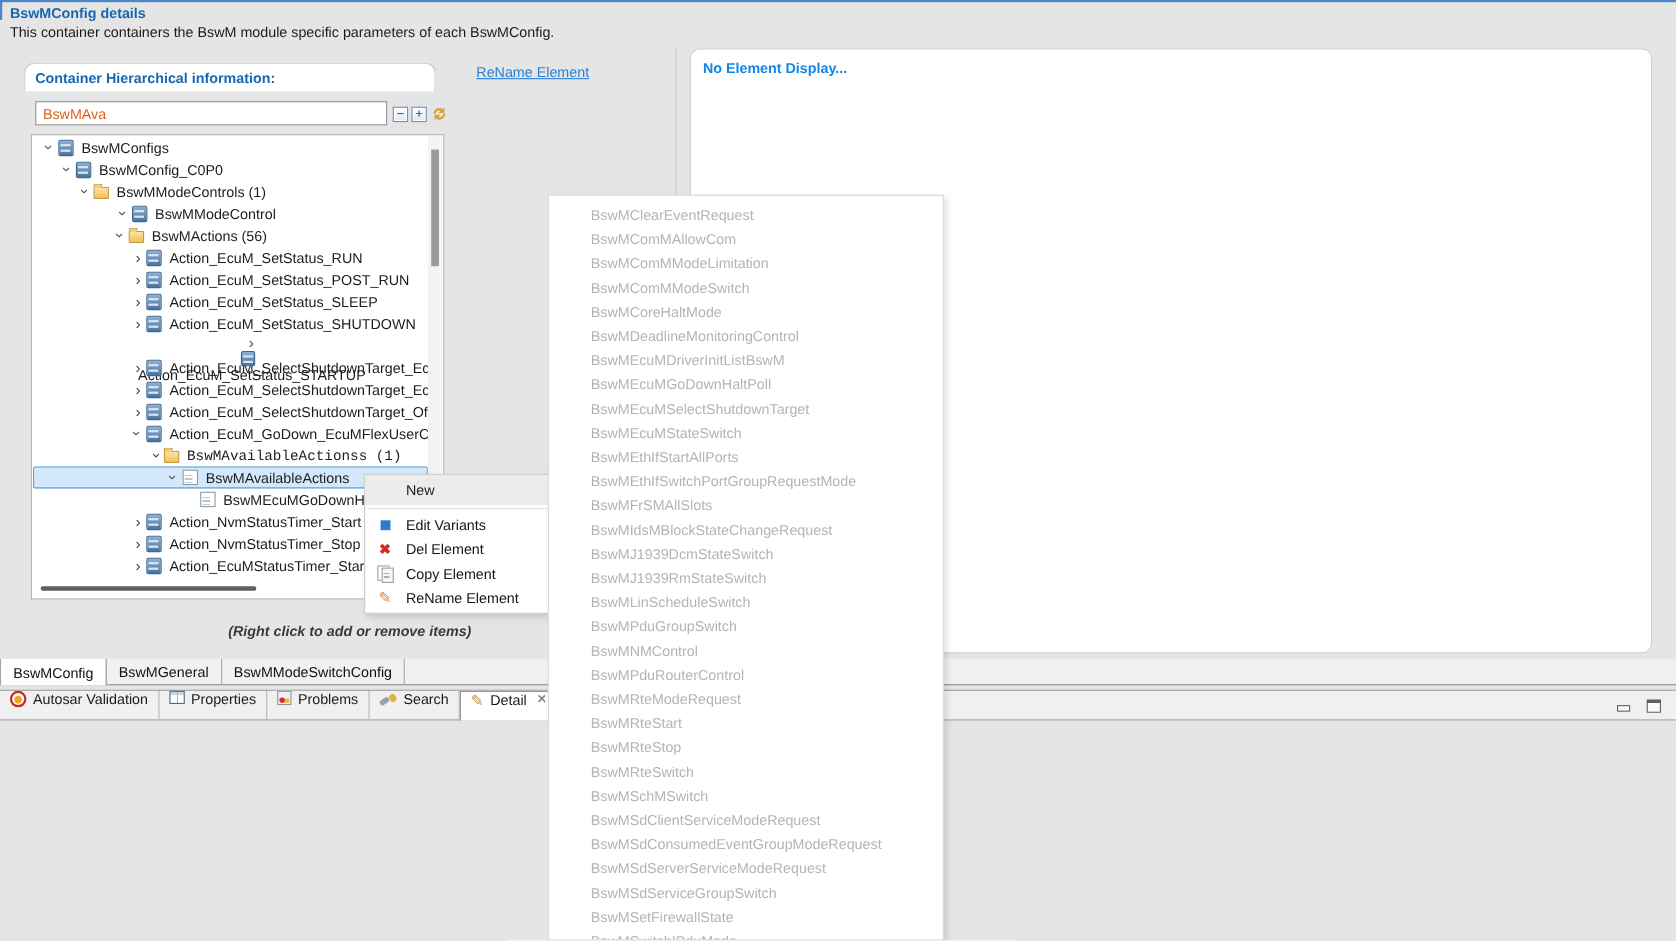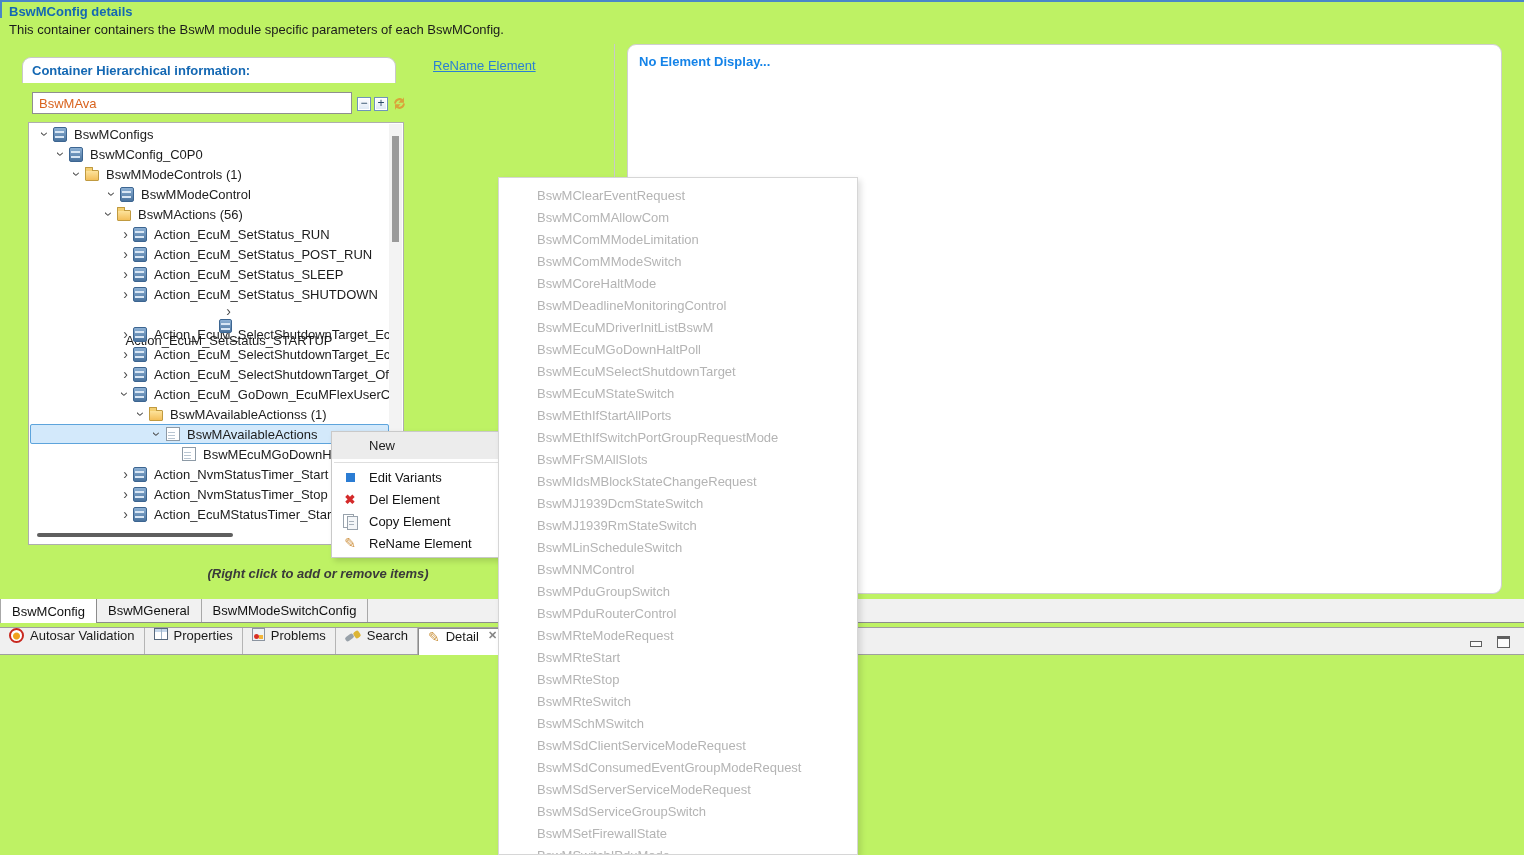--- a/index.html
+++ b/index.html
@@ -1,19 +1,19 @@
 <!DOCTYPE html>
 <html><head>
 <meta charset="utf-8">
 <style>
   * { box-sizing: border-box; margin: 0; padding: 0; }
   html,body { background:#fff; }
   .page {
     position: relative; width: 1524px; height: 855px; overflow: hidden;
-    background: #bef264; font-family: "Liberation Sans", sans-serif; font-size: 13px; color:#1c1c1c;
+    background: #e5e5e5; font-family: "Liberation Sans", sans-serif; font-size: 13px; color:#1c1c1c;
   }
   .topline { position:absolute; left:0; top:0; width:100%; height:2px; background:#4a86c8; }
   .leftline { position:absolute; left:0; top:0; width:2px; height:18px; background:#4a86c8; }
   .hdr-title { position:absolute; left:9px; top:4px; font-weight:bold; color:#1468b3; font-size:13px; }
   .hdr-desc { position:absolute; left:9px; top:22px; color:#1b1b1b; }
 
   .groupbox { position:absolute; background:#fff; border:1px solid #c8c8c8; }
   .left-gb { left:22px; top:57px; width:374px; height:26px; border-bottom:none; border-radius:9px 9px 0 0; }
   .gb-label { position:absolute; left:9px; top:5px; font-weight:bold; color:#1468b3; font-size:13px; white-space:nowrap; }
   .right-gb { left:627px; top:44px; width:875px; height:550px; border-color:#cfcfcf; border-radius:9px; }
@@ -203,21 +203,21 @@
         <div class="trow" style="padding-left: 88px;">
           <span class="chev collapsed"></span>
           <span class="ticon container"></span>
           <span class="tlabel">Action_EcuM_SelectShutdownTarget_Off</span>
         </div>
         <div class="trow" style="padding-left: 88px;">
           <span class="chev expanded"></span>
           <span class="ticon container"></span>
           <span class="tlabel">Action_EcuM_GoDown_EcuMFlexUserCon</span>
         </div>
-        <div class="trow" style="padding-left: 104px;">
+        <div class="trow" style="padding-left: 104px; font-family: Liberation Mono, monospace;">
           <span class="chev expanded"></span>
           <span class="ticon folder"></span>
           <span class="tlabel">BswMAvailableActionss (1)</span>
         </div>
         <div class="trow sel" style="padding-left: 120px;">
           <span class="chev expanded"></span>
           <span class="ticon document"></span>
           <span class="tlabel">BswMAvailableActions</span>
         </div>
         <div class="trow" style="padding-left: 136px;">
@@ -327,22 +327,22 @@
       <div class="sub-item">BswMEcuMGoDownHaltPoll</div>
       <div class="sub-item">BswMEcuMSelectShutdownTarget</div>
       <div class="sub-item">BswMEcuMStateSwitch</div>
       <div class="sub-item">BswMEthIfStartAllPorts</div>
       <div class="sub-item">BswMEthIfSwitchPortGroupRequestMode</div>
       <div class="sub-item">BswMFrSMAllSlots</div>
       <div class="sub-item">BswMIdsMBlockStateChangeRequest</div>
       <div class="sub-item">BswMJ1939DcmStateSwitch</div>
       <div class="sub-item">BswMJ1939RmStateSwitch</div>
       <div class="sub-item">BswMLinScheduleSwitch</div>
+      <div class="sub-item">BswMPduGroupSwitch</div>
       <div class="sub-item">BswMNMControl</div>
-      <div class="sub-item">BswMPduGroupSwitch</div>
       <div class="sub-item">BswMPduRouterControl</div>
       <div class="sub-item">BswMRteModeRequest</div>
       <div class="sub-item">BswMRteStart</div>
       <div class="sub-item">BswMRteStop</div>
       <div class="sub-item">BswMRteSwitch</div>
       <div class="sub-item">BswMSchMSwitch</div>
       <div class="sub-item">BswMSdClientServiceModeRequest</div>
       <div class="sub-item">BswMSdConsumedEventGroupModeRequest</div>
       <div class="sub-item">BswMSdServerServiceModeRequest</div>
       <div class="sub-item">BswMSdServiceGroupSwitch</div>

